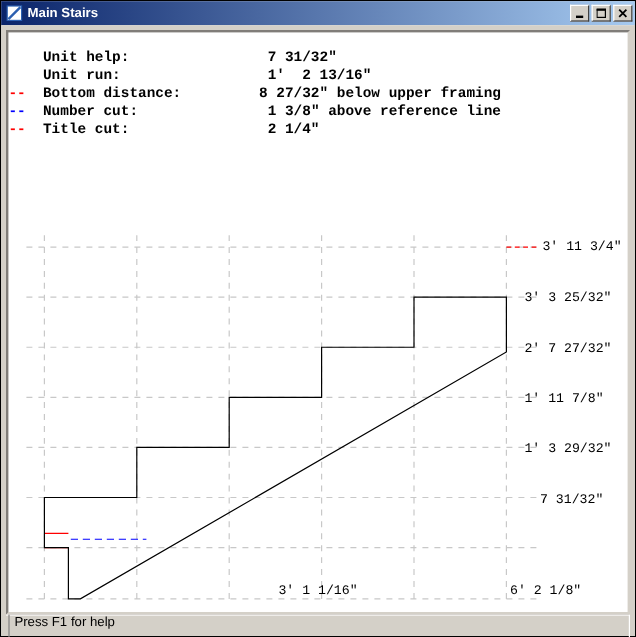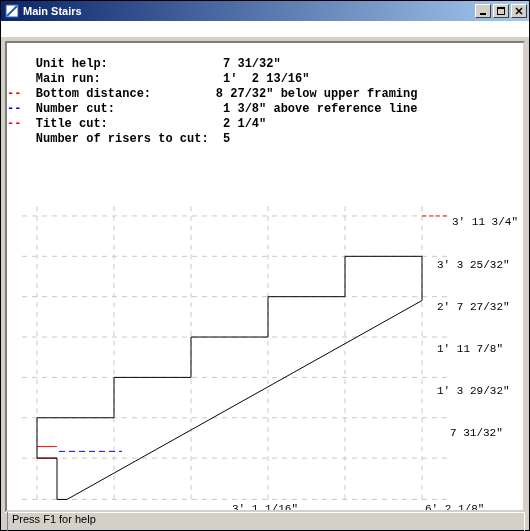--- a/index.html
+++ b/index.html
@@ -12,21 +12,20 @@
     width: 530px;
     height: 531px;
     overflow: hidden;
   }
   .window {
     width: 530px;
     height: 531px;
     border: 1px solid #000;
     display: flex;
     flex-direction: column;
-    gap: 16px;
   }
   .titlebar {
     height: 20px;
     background: linear-gradient(to right, #0a246a, #a6caf0);
     color: #fff;
     display: flex;
     align-items: center;
     padding: 0 2px 0 4px;
     font-family: Tahoma, sans-serif;
     font-size: 11px;
@@ -153,25 +152,24 @@
           <path d="M1 1 L7 7 M7 1 L1 7" stroke="#000" stroke-width="1.5"></path>
         </svg>
     </span>
   </div>
 
   <div class="content-wrap">
     <div class="canvas">
 
       <div class="info">
         <div class="info-row"><span>  </span><span>  </span><span>Unit help:</span>                <span>7 31/32"</span></div>
-        <div class="info-row"><span>  </span><span>  </span><span>Main run:</span>                 <span>1'  2 13/16"</span></div>
+        <div class="info-row"><span>  </span><span>  </span><span>Unit run:</span>                 <span>1'  2 13/16"</span></div>
         <div class="info-row"><span class="tick-red">--</span><span>  </span><span>Bottom distance:</span>         <span>8 27/32" below upper framing</span></div>
         <div class="info-row"><span class="tick-blue">--</span><span>  </span><span>Number cut:</span>               <span>1 3/8" above reference line</span></div>
         <div class="info-row"><span class="tick-red">--</span><span>  </span><span>Title cut:</span>                <span>2 1/4"</span></div>
-        <div class="info-row"><span>  </span><span>  </span><span>Number of risers to cut:</span>  <span>5</span></div>
       </div>
 
       <svg class="plot" viewBox="0 0 516 486" preserveAspectRatio="none">
 
         <g stroke="#c8c8c8" stroke-width="1" stroke-dasharray="5 5">
 
           <line x1="30" y1="170" x2="30" y2="475"></line>
           <line x1="107" y1="170" x2="107" y2="475"></line>
           <line x1="184" y1="170" x2="184" y2="475"></line>
           <line x1="261" y1="170" x2="261" y2="475"></line>

